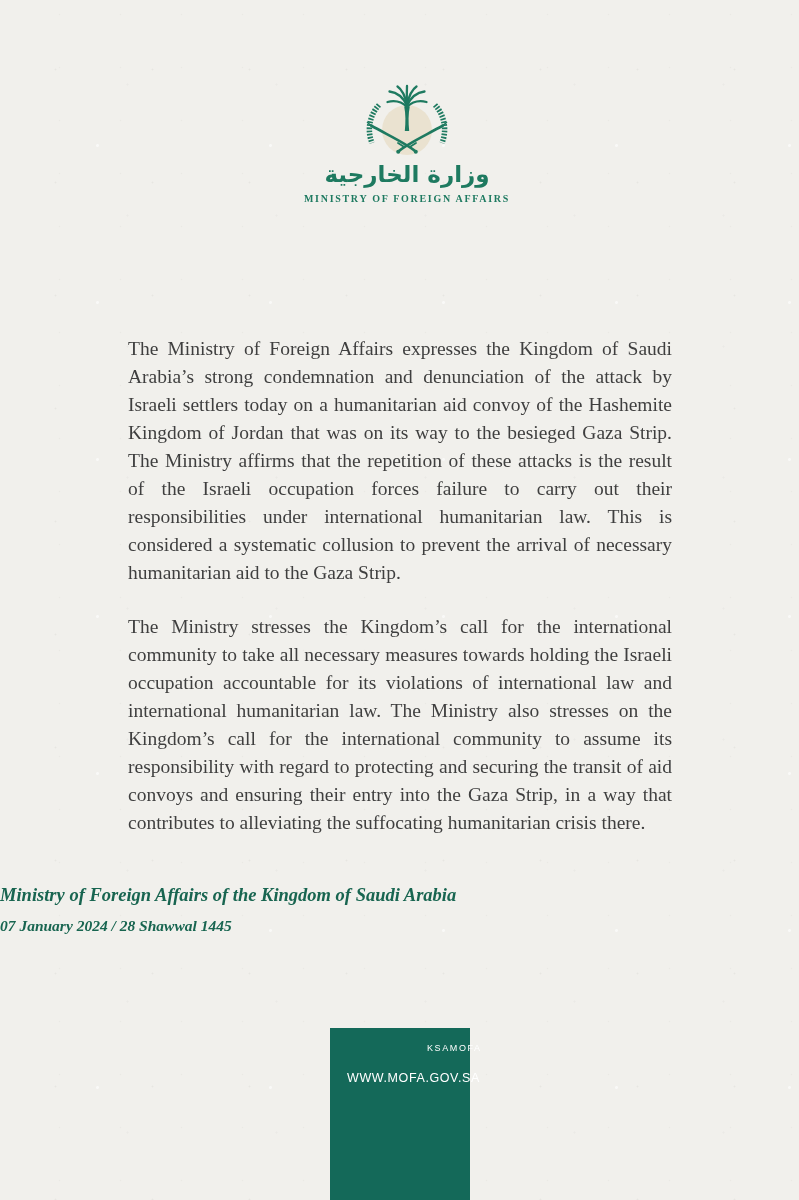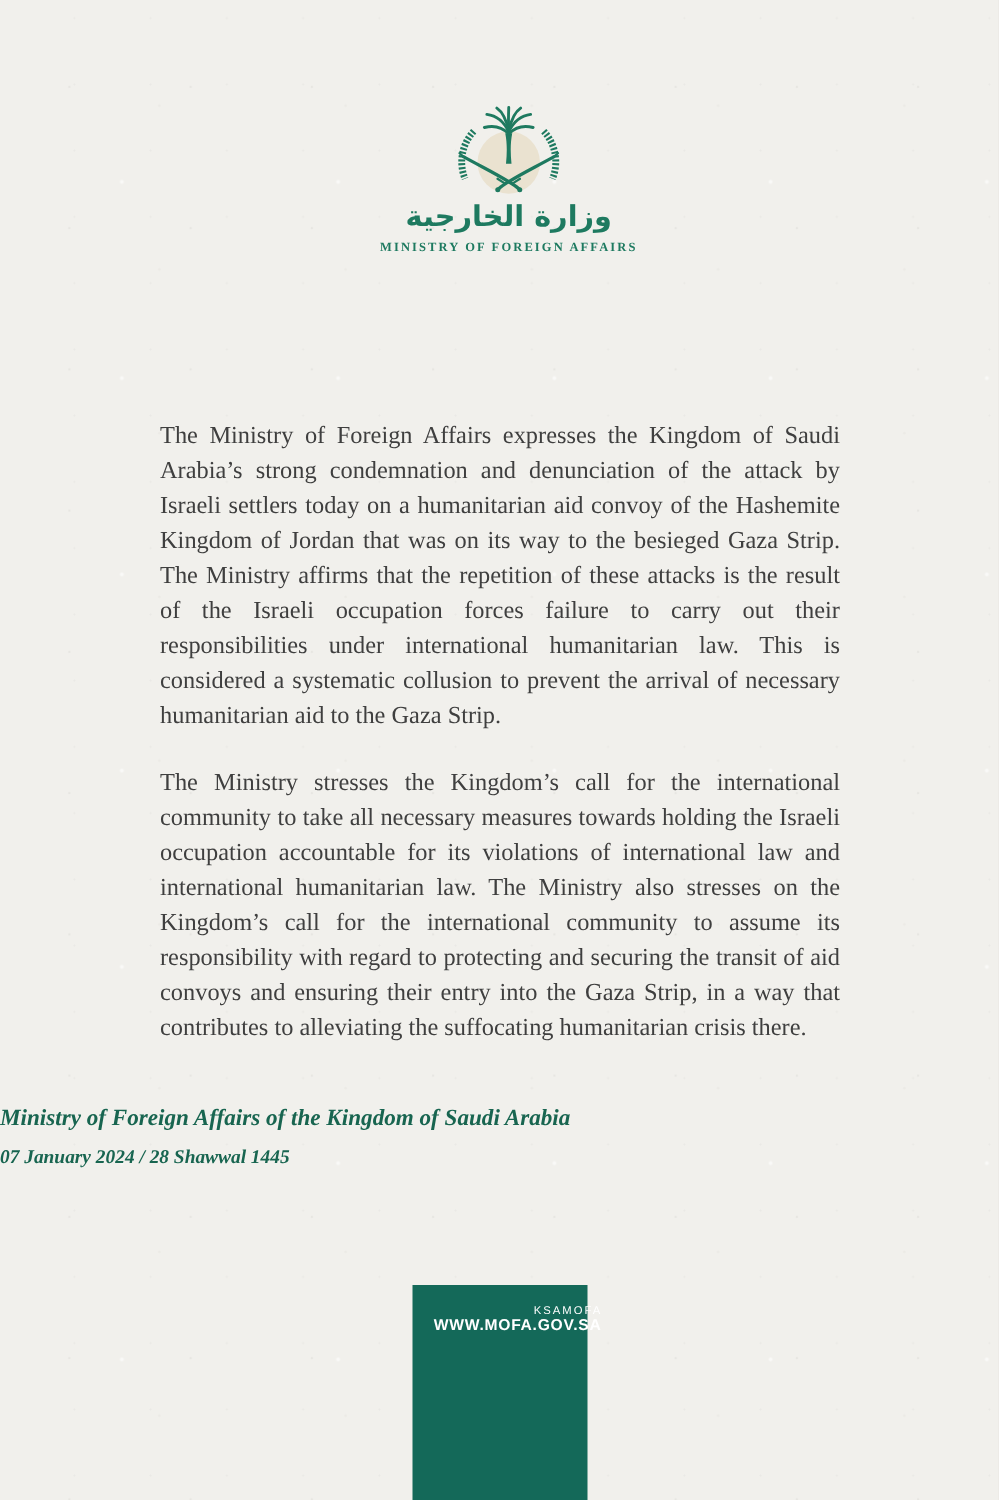--- a/index.html
+++ b/index.html
@@ -101,23 +101,23 @@
     gap: 16px;
   }
   .social-row svg { display: block; margin-right: 3px; }
   .social-handle {
     font-size: 9px;
     letter-spacing: 1.6px;
     margin-left: 4px;
     font-weight: normal;
   }
   .website {
-    margin-top: 0;
+    margin-top: 18px;
     font-size: 12.5px;
-    font-weight: bold;
+    font-weight: normal;
     letter-spacing: 0.6px;
   }
 </style>
 </head>
 <body>
 
 <div class="page">
 
   <div class="logo-block">
     <svg class="emblem" width="106" height="74" viewBox="0 0 106 74">

